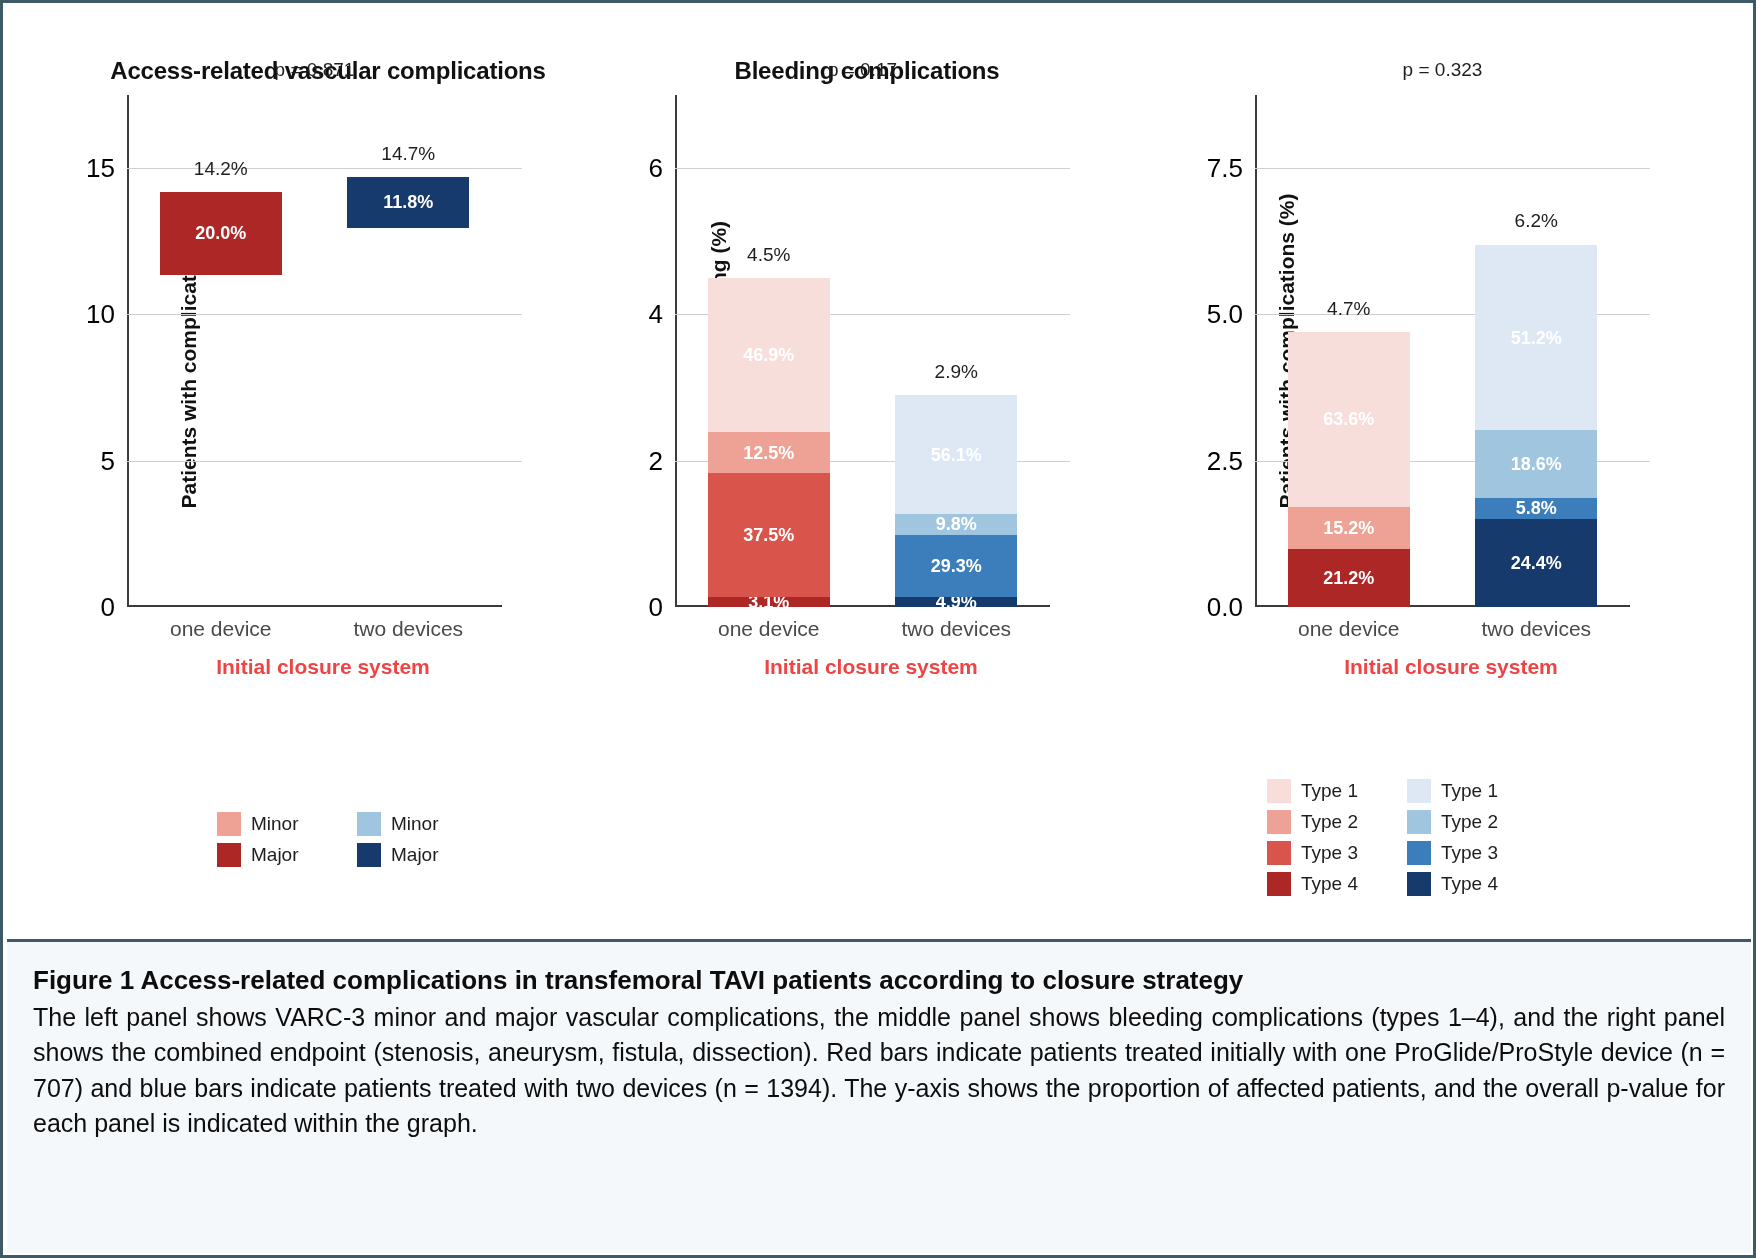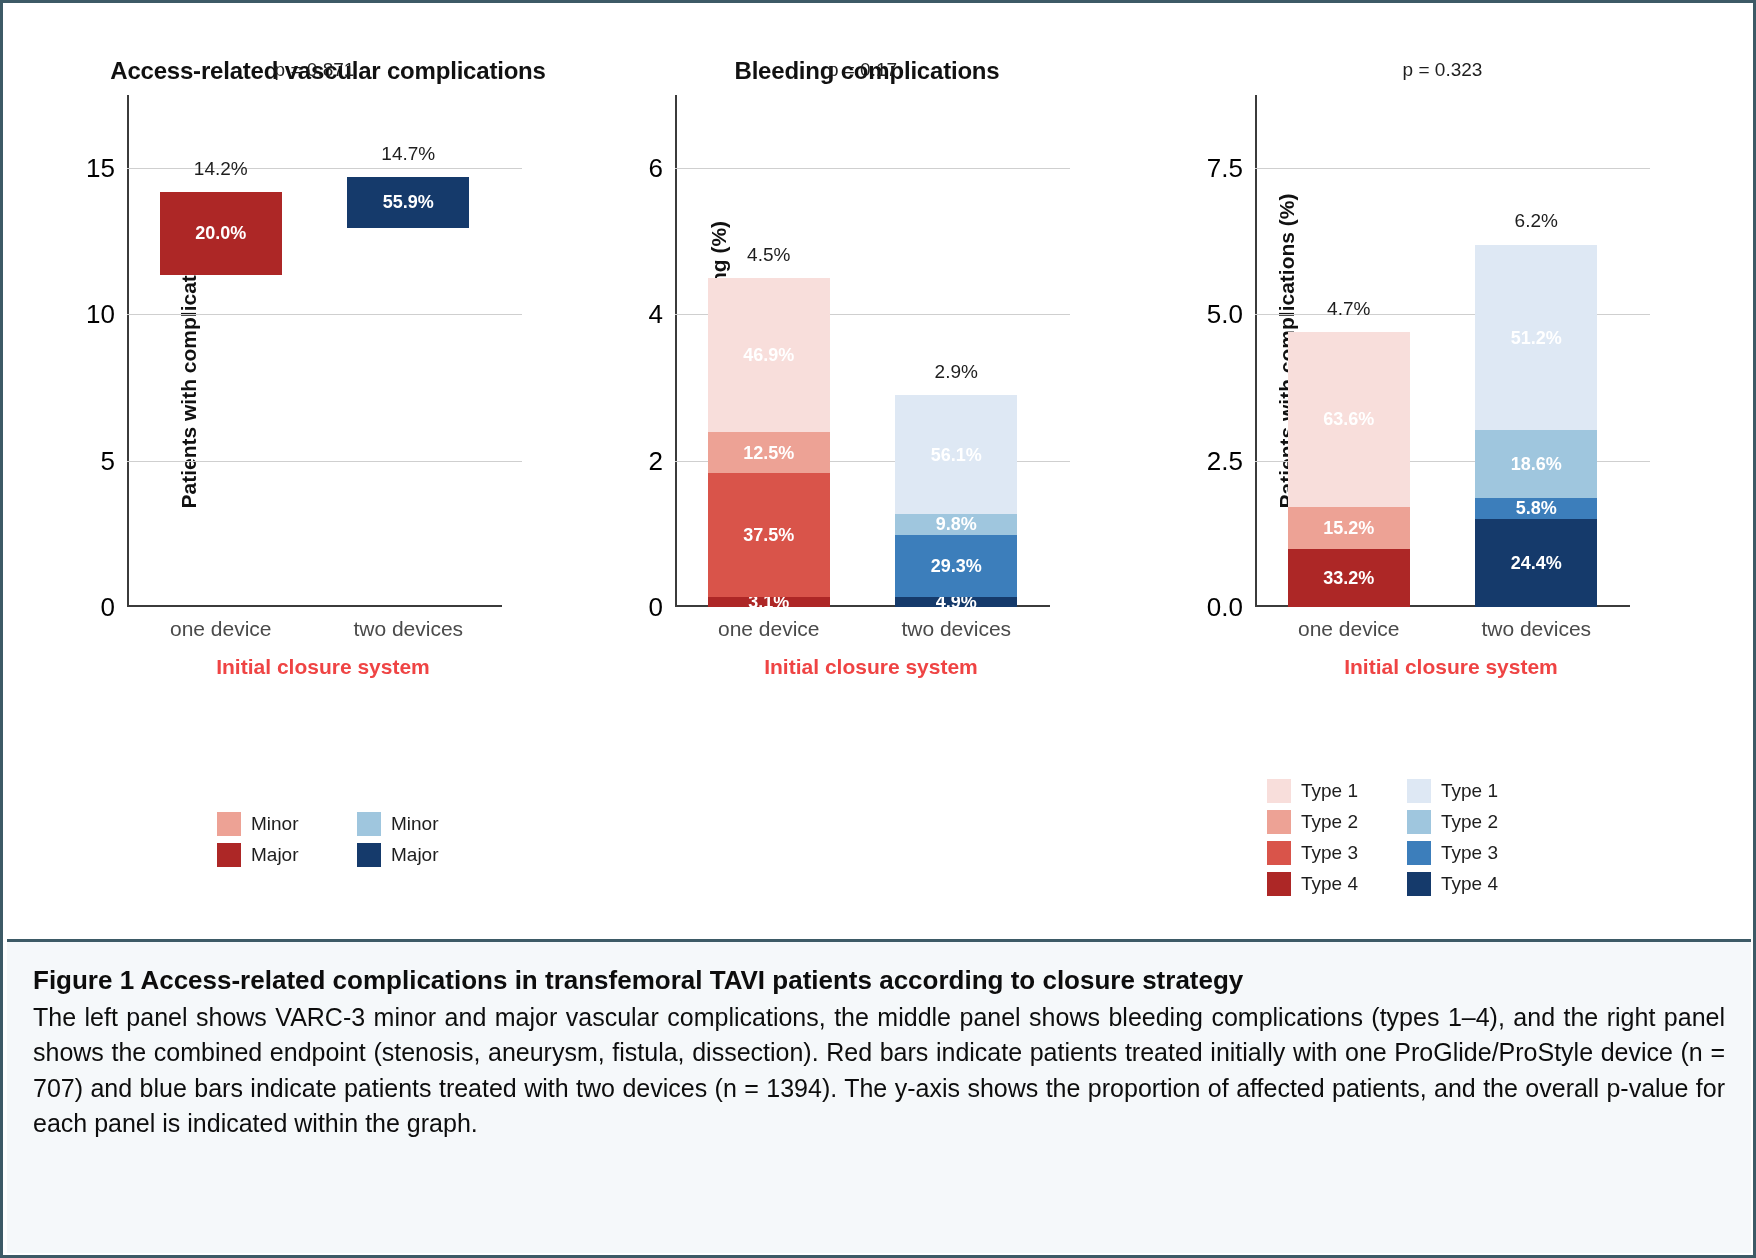--- a/index.html
+++ b/index.html
@@ -253,21 +253,21 @@
                 <div class="seg" style="bottom: 332.361px; height: 83.0903px; background: rgb(173, 39, 38);">
                   <span class="seg-label">20.0%</span>
                 </div>
               </div>
               <div class="bar-total" style="bottom: 427.451px;">14.2%</div>
               <div class="xtick-label">one device</div>
             </div>
             <div class="bar-slot" style="left: 50%; width: 50%;">
               <div class="bar" style="height: 430.08px;">
                 <div class="seg" style="bottom: 379.465px; height: 50.6149px; background: rgb(21, 58, 107);">
-                  <span class="seg-label">55.9%</span>
+                  <span class="seg-label">11.8%</span>
                 </div>
               </div>
               <div class="bar-total" style="bottom: 442.08px;">14.7%</div>
               <div class="xtick-label">two devices</div>
             </div>
           </div>
         <div class="xlab">Initial closure system</div>
       </div>
       <div class="legend" id="legend-0">
           <div class="legend-col">
@@ -411,21 +411,21 @@
               <div class="ytick-label">5.0</div>
             </div>
             <div class="gridline" style="top: 73.1429px;">
               <div class="ytick-label">7.5</div>
             </div>
           </div>
         <div class="bars-host">
             <div class="bar-slot" style="left: 0%; width: 50%;">
               <div class="bar" style="height: 275.017px;">
                 <div class="seg" style="bottom: 0px; height: 58.5143px; background: rgb(173, 39, 38);">
-                  <span class="seg-label">33.2%</span>
+                  <span class="seg-label">21.2%</span>
                 </div>
                 <div class="seg" style="bottom: 58.5143px; height: 0px; background: rgb(217, 84, 74);"></div>
                 <div class="seg" style="bottom: 58.5143px; height: 41.5451px; background: rgb(237, 162, 149);">
                   <span class="seg-label">15.2%</span>
                 </div>
                 <div class="seg" style="bottom: 100.059px; height: 174.958px; background: rgb(248, 222, 219);">
                   <span class="seg-label">63.6%</span>
                 </div>
               </div>
               <div class="bar-total" style="bottom: 287.017px;">4.7%</div>

